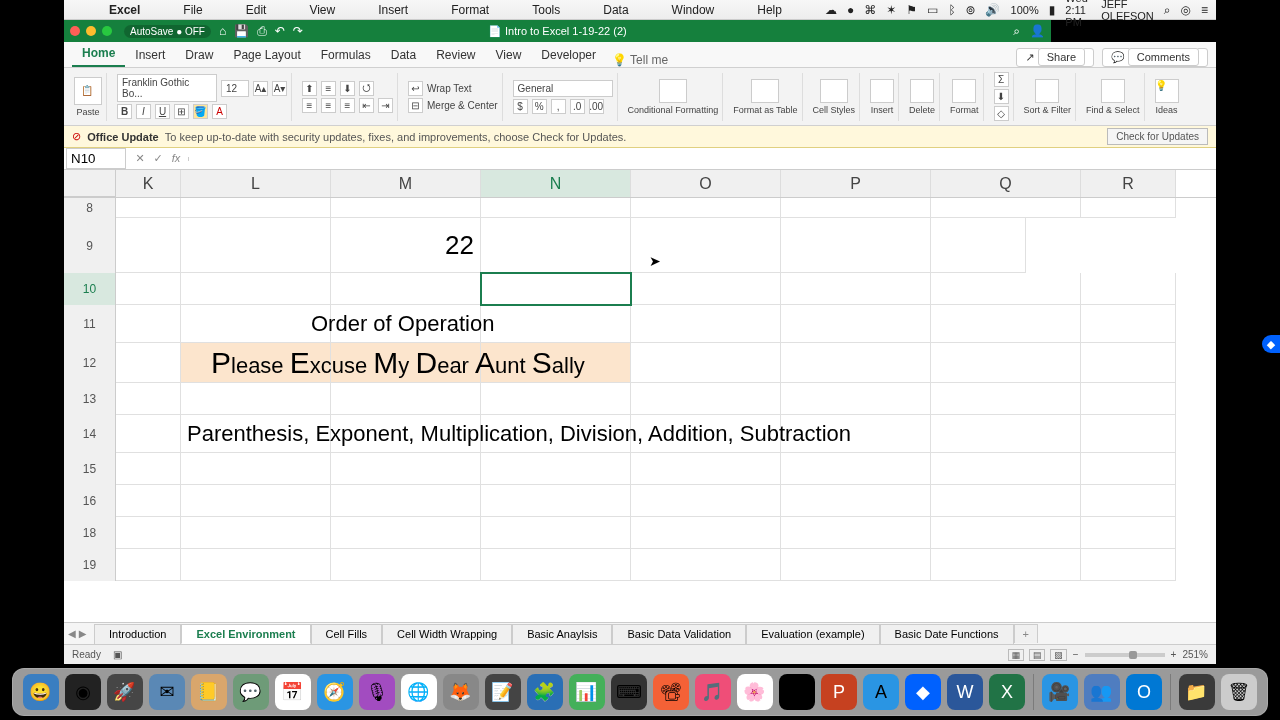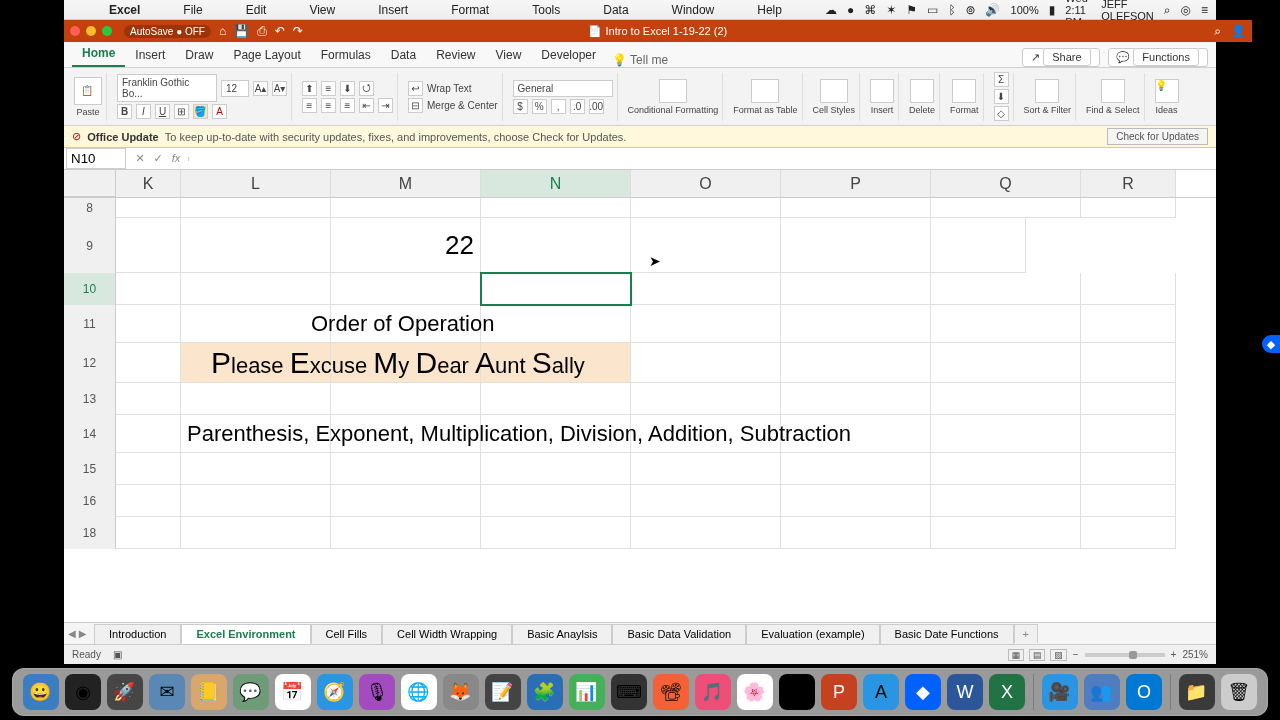--- a/index.html
+++ b/index.html
@@ -7,21 +7,21 @@
 
 
 .menubar { position:absolute; left:64px; top:0; width:1152px; height:20px; background:linear-gradient(#f7f7f7,#ededed); border-bottom:1px solid #ccc; display:flex; align-items:center; font-size:12px; color:#222; padding:0 8px;gap:29px; }
 .menubar .apple { font-size:14px; margin-right:8px; }
 .menubar .mitem { margin-right:14px; }
 .menubar .mitem.bold { font-weight:600; }
 .menubar .right { margin-left:auto; display:flex; align-items:center; gap:10px; font-size:11px; }
 .menubar .icon { font-size:12px; }
 
 
-.titlebar { position:absolute; left:64px; top:20px; width:1188px; height:22px; background:#c2410c; display:flex; align-items:center; color:#fff; font-size:11px; padding:0 6px; }
+.titlebar { position:absolute; left:64px; top:20px; width:987px; height:22px; background:#15803d; display:flex; align-items:center; color:#fff; font-size:11px; padding:0 6px; }
 .traffic { display:flex; gap:6px; margin-right:12px; }
 .traffic span { width:10px; height:10px; border-radius:50%; }
 .tred{background:#ff5f57;} .tyel{background:#febc2e;} .tgrn{background:#28c840;}
 .autosave { background:rgba(0,0,0,0.2); padding:1px 6px; border-radius:10px; font-size:10px; margin-right:8px; }
 .title-icons { display:flex; gap:8px; font-size:12px; margin-right:8px; }
 .titlebar .docname { position:absolute; left:50%; transform:translateX(-50%); }
 .titlebar .rside { margin-left:auto; display:flex; gap:10px; font-size:12px; }
 
 
 .ribtabs { position:absolute; left:64px; top:42px; width:1152px; height:26px; background:#f8f8f8; border-bottom:1px solid #d0d0d0; display:flex; align-items:flex-end; padding:0 8px; font-size:12px; color:#333; }
@@ -151,21 +151,21 @@
   <span class="ribtab">Draw</span>
   <span class="ribtab">Page Layout</span>
   <span class="ribtab">Formulas</span>
   <span class="ribtab">Data</span>
   <span class="ribtab">Review</span>
   <span class="ribtab">View</span>
   <span class="ribtab">Developer</span>
   <span class="tellme">💡 <span>Tell me</span></span>
   <div class="ribright">
     <span>↗ <span>Share</span></span>
-    <span>💬 <span>Functions</span></span>
+    <span>💬 <span>Comments</span></span>
   </div>
 </div>
 
 <div class="ribbon">
   <div class="rgrp">
     <div style="width:28px;height:28px;border:1px solid #ccc;background:#fff;display:flex;align-items:center;justify-content:center;">📋</div>
     <div class="biglabel">Paste</div>
   </div>
   <div class="rgrp" style="align-items:flex-start;">
     <div class="rrow">
@@ -532,20 +532,47 @@
         </div>
         <div class="cell" style="width: 150px; height: 32px;">
           <div class="cellpad"></div>
         </div>
         <div class="cell" style="width: 95px; height: 32px;">
           <div class="cellpad"></div>
         </div>
       </div>
       <div class="row" style="height: 32px;">
         <div class="rowhdr" style="height: 32px;">18</div>
+        <div class="cell" style="width: 65px; height: 32px;">
+          <div class="cellpad"></div>
+        </div>
+        <div class="cell" style="width: 150px; height: 32px;">
+          <div class="cellpad"></div>
+        </div>
+        <div class="cell" style="width: 150px; height: 32px;">
+          <div class="cellpad"></div>
+        </div>
+        <div class="cell" style="width: 150px; height: 32px;">
+          <div class="cellpad"></div>
+        </div>
+        <div class="cell" style="width: 150px; height: 32px;">
+          <div class="cellpad"></div>
+        </div>
+        <div class="cell" style="width: 150px; height: 32px;">
+          <div class="cellpad"></div>
+        </div>
+        <div class="cell" style="width: 150px; height: 32px;">
+          <div class="cellpad"></div>
+        </div>
+        <div class="cell" style="width: 95px; height: 32px;">
+          <div class="cellpad"></div>
+        </div>
+      </div>
+      <div class="row" style="height: 32px;">
+        <div class="rowhdr" style="height: 32px;">19</div>
         <div class="cell" style="width: 65px; height: 32px;">
           <div class="cellpad"></div>
         </div>
         <div class="cell" style="width: 150px; height: 32px;">
           <div class="cellpad"></div>
         </div>
         <div class="cell" style="width: 150px; height: 32px;">
           <div class="cellpad"></div>
         </div>
         <div class="cell" style="width: 150px; height: 32px;">

